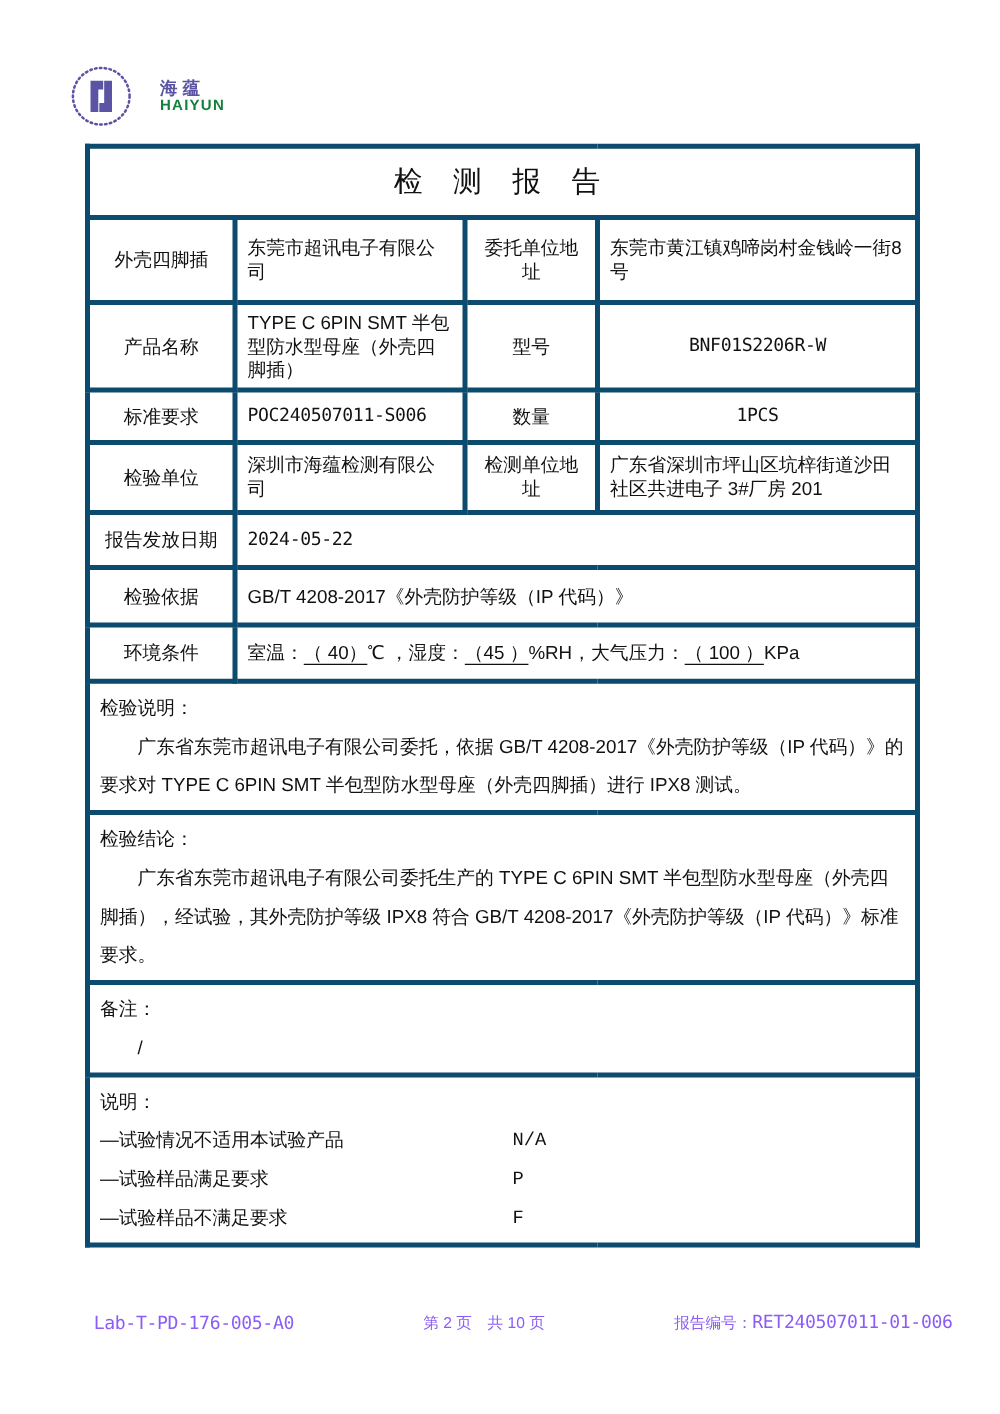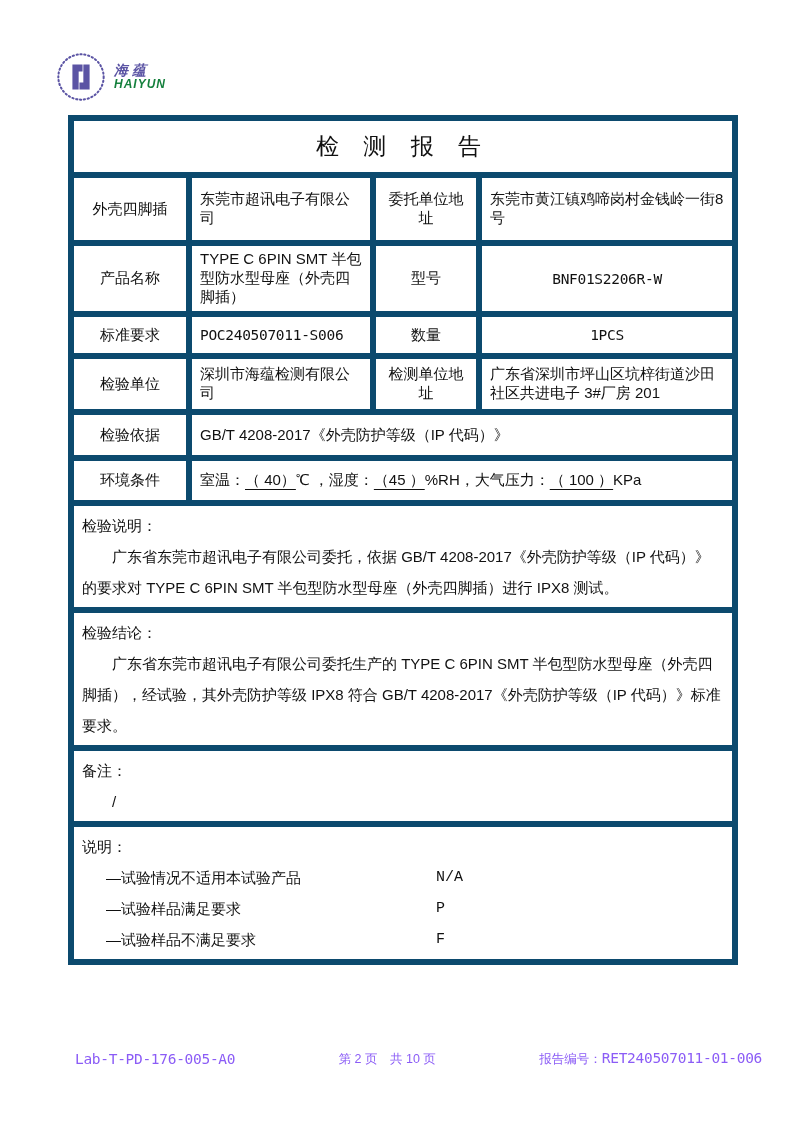--- a/index.html
+++ b/index.html
@@ -7,38 +7,38 @@
   body {
     width: 800px; height: 1131px;
     position: relative;
     font-family: "Liberation Sans", sans-serif;
     color: #1a1a1a;
   }
 
   
   .logo-row {
     position: absolute; left: 56px; top: 52px;
-    display: flex; align-items: center; gap: 8px; font-style: italic;
+    display: flex; align-items: center; gap: 22px;
   }
   .logo-mark { width: 50px; height: 50px; display: block; }
   .logo-text { display: flex; flex-direction: column; line-height: 1.15; }
   .logo-cn { font-size: 14px; font-weight: bold; color: #5b54a4; letter-spacing: 4px; }
   .logo-en { font-size: 12px; font-weight: bold; color: #15803d; letter-spacing: 1px; }
 
   
   table.report {
     position: absolute; left: 68px; top: 115px;
     width: 664px;
     border-collapse: collapse;
     table-layout: fixed;
     font-size: 15px;
     color: #111;
   }
   table.report th, table.report td {
-    border: 6px solid #0c4a6e;
+    border: 4px solid #0c4a6e;
     padding: 4px 8px;
     font-weight: normal;
     vertical-align: middle;
     word-break: break-all;
   }
   table.report { border: 2px solid #3d3d3d; }
   .lbl { text-align: center; }
   .val { text-align: left; }
   .val-center { text-align: center; }
   .mono { font-family: "DejaVu Sans Mono", monospace; font-size: 14.5px; letter-spacing: -0.3px; }
@@ -50,21 +50,21 @@
     height: 57px;
   }
   .notes-cell {
     vertical-align: top;
     padding: 6px 10px;
     line-height: 31px;
   }
   .notes-cell p.body { text-indent: 2em; }
   .remark-slash { padding-left: 2em; }
   .legend-row { display: flex; }
-  .legend-text { display: inline-block; width: 330px; margin-left: 24px; }
+  .legend-text { display: inline-block; width: 330px; }
   .legend-code { font-family: Liberation Mono, monospace; }
   .env-underline { text-decoration: underline; text-underline-offset: 4px; }
 
   
   .footer {
     position: absolute; left: 75px; top: 1050px;
     width: 687px;
     display: flex; justify-content: space-between; align-items: center;
     font-size: 12.5px; color: #8b5cf6;
   }
@@ -119,20 +119,24 @@
   </tr>
 
   <tr style="height:56px">
     <td class="lbl">检验单位</td>
     <td class="val">深圳市海蕴检测有限公司</td>
     <td class="lbl">检测单位地址</td>
     <td class="val">广东省深圳市坪山区坑梓街道沙田社区共进电子 3#厂房 201</td>
   </tr>
 
 
+  <tr style="height:44px">
+    <td class="lbl">报告发放日期</td>
+    <td class="val mono" colspan="3">2024-05-22</td>
+  </tr>
 
   <tr style="height:46px">
     <td class="lbl">检验依据</td>
     <td class="val" colspan="3">GB/T 4208-2017《外壳防护等级（IP 代码）》</td>
   </tr>
 
   <tr style="height:45px">
     <td class="lbl">环境条件</td>
     <td class="val" colspan="3">
       <span>室温：</span><span class="env-underline">（ 40）</span><span>℃ ，湿度：</span><span class="env-underline">（45 ）</span><span>%RH，大气压力：</span><span class="env-underline">（  100  ）</span><span>KPa</span>

